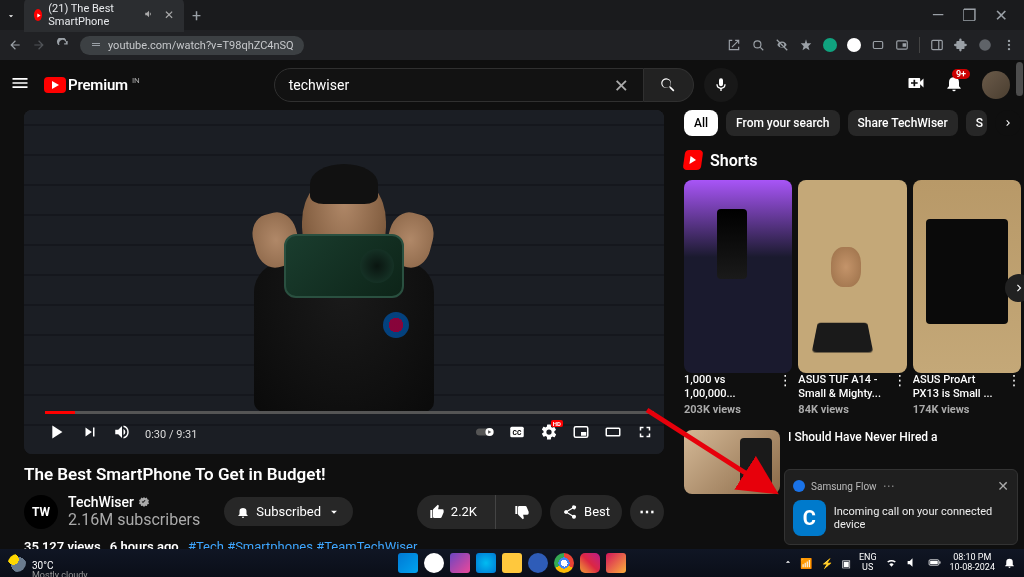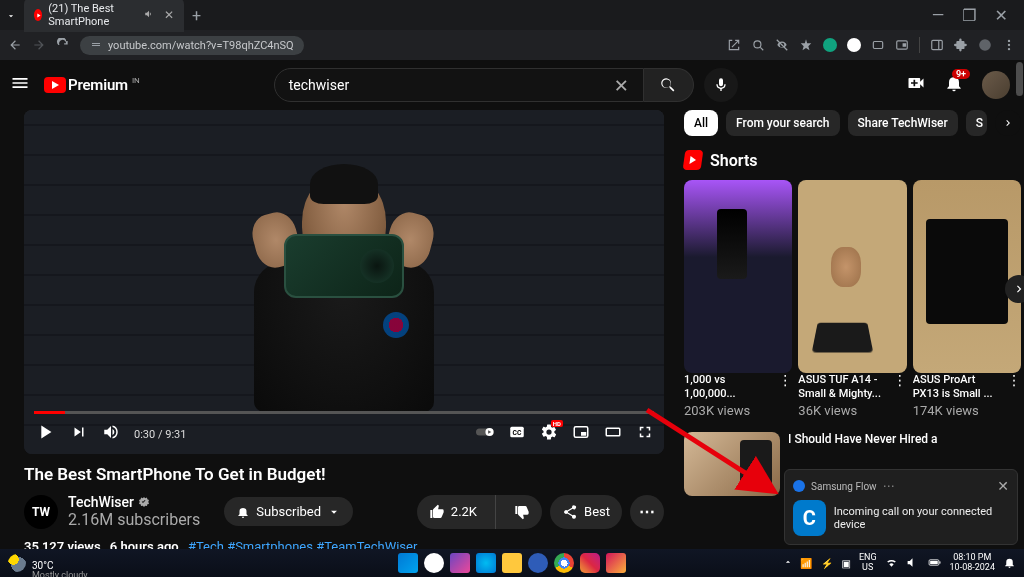--- a/index.html
+++ b/index.html
@@ -54,21 +54,21 @@
 .person{position:absolute;left:50%;top:18%;transform:translateX(-50%);width:220px;height:260px;}
 .head{width:84px;height:100px;background:radial-gradient(ellipse at 50% 30%,#b08868 0%,#8a6547 60%,#6a4a30 100%);border-radius:50% 50% 45% 45%;margin:0 auto;position:relative;}
 .hair{position:absolute;top:-8px;left:8px;right:8px;height:40px;background:#111;border-radius:50% 50% 20% 20%;}
 .torso{width:180px;height:150px;background:radial-gradient(ellipse at 50% 20%,#1a1a1a,#0a0a0a);margin:-10px auto 0;border-radius:30px 30px 10px 10px;position:relative;}
 .fcb-logo{position:absolute;right:25px;top:50px;width:26px;height:26px;border-radius:50%;background:radial-gradient(circle,#a50044 40%,#004d98 40%);opacity:.8;}
 .phone-held{position:absolute;left:50%;top:36%;transform:translateX(-50%);width:120px;height:64px;background:linear-gradient(135deg,#1a3d2e,#0d2418);border-radius:12px;border:2px solid #2a5040;}
 .phone-held::after{content:"";position:absolute;right:8px;top:50%;transform:translateY(-50%);width:34px;height:34px;border-radius:50%;background:radial-gradient(circle,#0a1510,#1a3d2e);}
 .hand-l,.hand-r{position:absolute;width:44px;height:54px;background:radial-gradient(ellipse,#b08868,#8a6547);border-radius:40%;}
 .hand-l{left:calc(50% - 90px);top:30%;transform:rotate(-15deg);}
 .hand-r{left:calc(50% + 44px);top:30%;transform:rotate(15deg);}
-.controls{position:absolute;left:0;right:0;bottom:0;padding:0 10px 4px;}
+.controls{position:absolute;left:11px;right:0;bottom:0;padding:0 10px 4px;}
 .progress{height:3px;background:#555;position:relative;margin-bottom:4px;}
 .progress-played{position:absolute;left:0;top:0;bottom:0;width:5%;background:#f00;}
 .ctrl-row{display:flex;align-items:center;gap:14px;height:32px;}
 .ctrl-row svg{width:18px;height:18px;fill:#fff;}
 .ctrl-row .big svg{width:22px;height:22px;}
 .time-label{font-size:11px;color:#ddd;}
 .ctrl-right{margin-left:auto;display:flex;align-items:center;gap:14px;}
 .settings-wrap{position:relative;}
 .hd-dot{position:absolute;top:-3px;right:-5px;background:#f00;font-size:6px;padding:0 2px;border-radius:2px;font-weight:700;}
 
@@ -109,21 +109,21 @@
 .short-thumb.t1::after{content:"";position:absolute;left:30%;top:15%;width:30px;height:70px;background:linear-gradient(#000,#1a1a1a);border-radius:4px;}
 .short-thumb.t2{background:#c4a878;}
 .short-thumb.t2::before{content:"";position:absolute;left:30%;top:35%;width:30px;height:40px;background:radial-gradient(ellipse,#c4946a,#9a6f48);border-radius:40%;}
 .short-thumb.t2::after{content:"";position:absolute;left:15%;bottom:10%;width:55px;height:34px;background:#1a1a1a;border-radius:4px;transform:perspective(80px) rotateX(30deg);}
 .short-thumb.t3{background:linear-gradient(180deg,#b89968 0%,#c4a878 100%);}
 .short-thumb.t3::after{content:"";position:absolute;left:12%;top:20%;right:12%;height:55%;background:#0a0a0a;border-radius:4px;}
 .shorts-scroll{position:absolute;right:-12px;top:40%;width:28px;height:28px;border-radius:50%;background:#212121;display:flex;align-items:center;justify-content:center;}
 .short-meta{display:flex;gap:4px;}
 .short-text{flex:1;min-width:0;}
 .short-title{font-size:11px;font-weight:500;line-height:1.3;display:-webkit-box;-webkit-line-clamp:2;-webkit-box-orient:vertical;overflow:hidden;}
-.short-views{font-size:13px;color:#aaa;margin-top:2px;}
+.short-views{font-size:11px;color:#aaa;margin-top:2px;font-weight:bold;}
 .short-menu{color:#fff;font-size:14px;line-height:1;}
 
 .rec-card{display:flex;gap:8px;margin-top:14px;}
 .rec-thumb{width:96px;height:64px;border-radius:8px;background:linear-gradient(135deg,#d4b896,#8a6a48);position:relative;}
 .rec-thumb::after{content:"";position:absolute;right:8px;top:8px;bottom:8px;width:32px;background:#1a1a1a;border-radius:4px;}
 .rec-title{font-size:12px;font-weight:500;}
 
 
 .toast{position:absolute;right:6px;bottom:32px;width:234px;background:#1f1f1f;border:1px solid #333;border-radius:6px;padding:8px;z-index:10;}
 .toast-header{display:flex;align-items:center;gap:6px;font-size:10px;color:#bbb;}
@@ -452,21 +452,21 @@
               <div class="short-views">203K views</div>
             </div>
             <div class="short-menu">⋮</div>
           </div>
       </div>
       <div class="short-card">
         <div class="short-thumb t2"></div>
         <div class="short-meta">
             <div class="short-text">
               <div class="short-title">ASUS TUF A14 - Small &amp; Mighty...</div>
-              <div class="short-views">36K views</div>
+              <div class="short-views">84K views</div>
             </div>
             <div class="short-menu">⋮</div>
           </div>
       </div>
       <div class="short-card">
         <div class="short-thumb t3"></div>
         <div class="short-meta">
             <div class="short-text">
               <div class="short-title">ASUS ProArt PX13 is Small ...</div>
               <div class="short-views">174K views</div>

